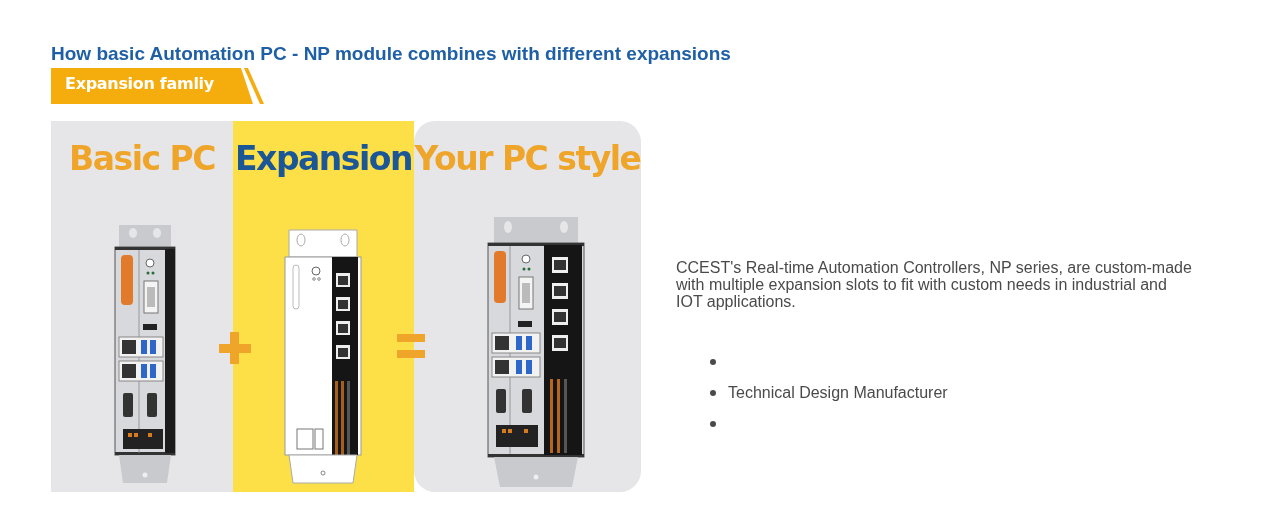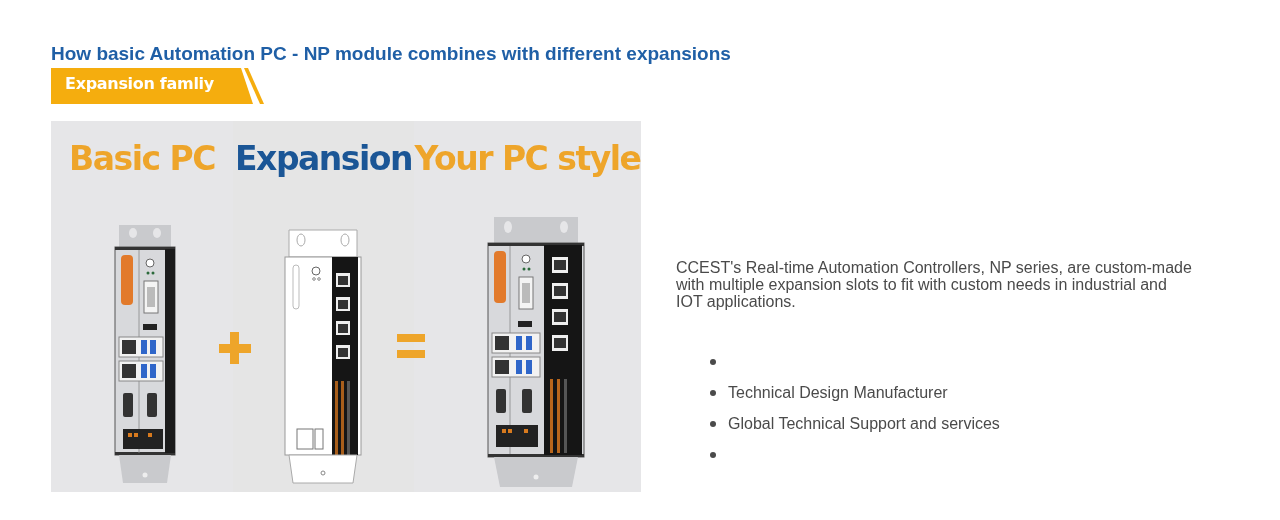--- a/index.html
+++ b/index.html
@@ -16,22 +16,22 @@
   .banner svg { position: absolute; left: 0; top: 0; }
   .banner-label {
     position: absolute; left: 14px; top: 6px;
     font-family: "DejaVu Sans", sans-serif; font-weight: bold; font-size: 16px;
     color: #ffffff; white-space: nowrap; letter-spacing: -0.3px;
   }
 
   .panel { position: absolute; top: 121px; height: 371px; }
   .panel-grey { background: #e6e6e8; }
   .panel-left { left: 51px; width: 182px; }
-  .panel-mid { left: 233px; width: 181px; background: #e5e5e5; }
-  .panel-right { left: 414px; width: 227px; }
+  .panel-mid { left: 233px; width: 181px; background: #fde047; }
+  .panel-right { left: 414px; width: 227px; border-radius: 21px; }
 
   .panel-heading {
     position: absolute; top: 18px; width: 100%; text-align: center;
     font-family: "DejaVu Sans", sans-serif; font-weight: bold; font-size: 33px;
     letter-spacing: -1.5px; white-space: nowrap;
   }
   .heading-orange { color: #eea52a; }
   .heading-blue { color: #1b5696; }
 
   .device { position: absolute; }
@@ -199,15 +199,14 @@
 </div>
 
 <div class="op-plus"></div>
 <div class="op-equals"></div>
 
 <p class="description">CCEST's Real-time Automation Controllers, NP series, are custom-made with multiple expansion slots to fit with custom needs in industrial and IOT applications.</p>
 
 <ul class="features">
   <li><span class="bullet"></span></li>
   <li><span class="bullet"></span><span>Technical Design Manufacturer</span></li>
-  <li><span class="bullet"></span><span>Global Technical Support and services</span></li>
   <li><span class="bullet"></span></li>
 </ul>
 
 </body></html>

